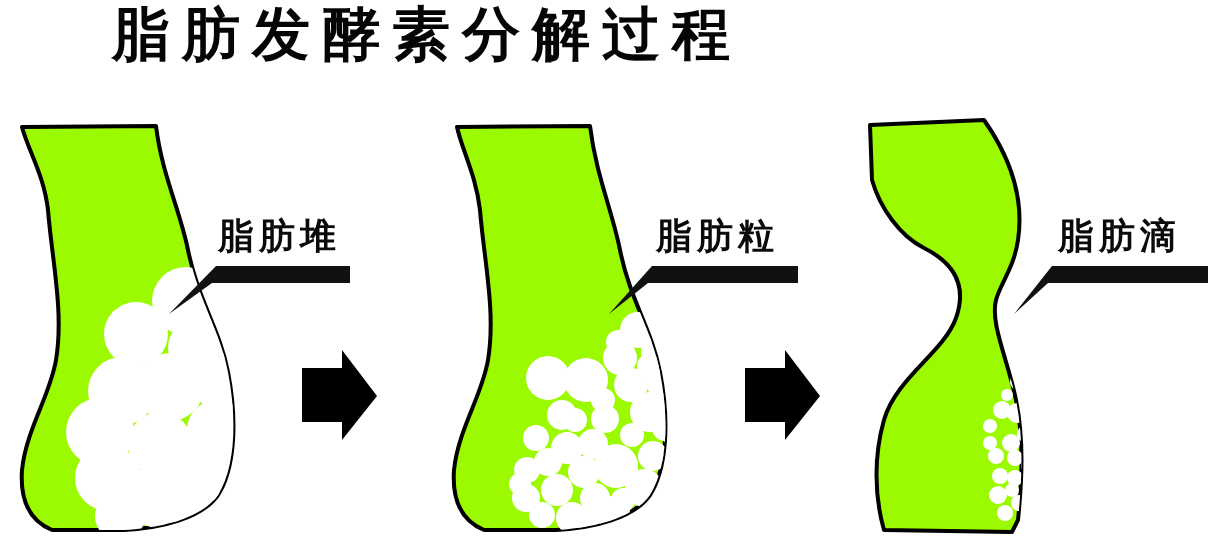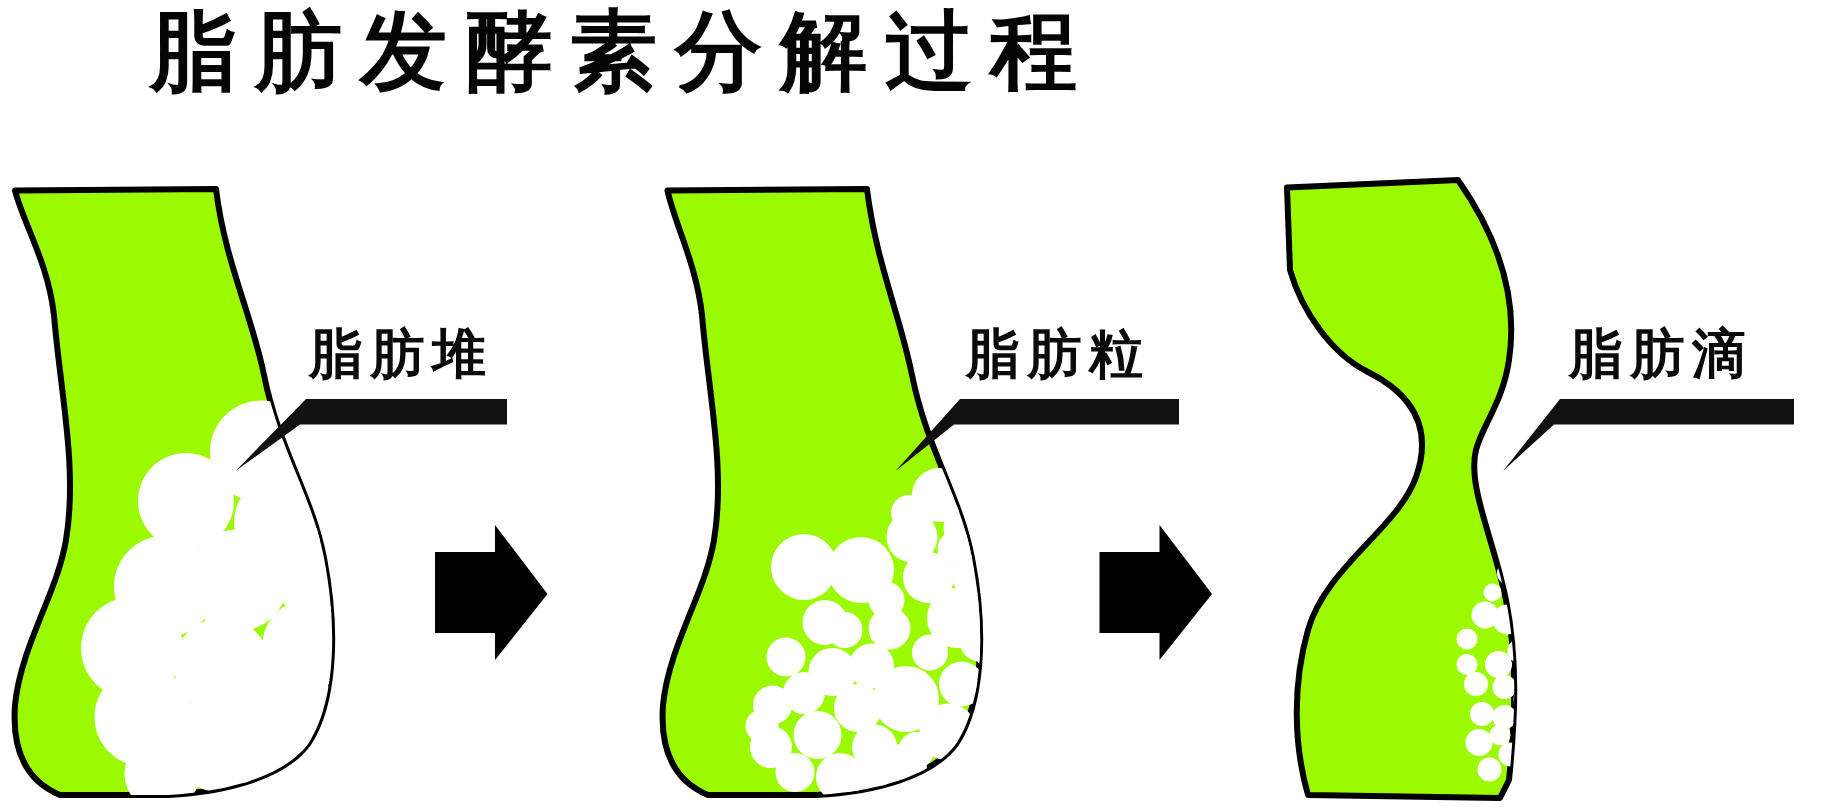--- a/index.html
+++ b/index.html
@@ -1,20 +1,20 @@
 <!DOCTYPE html>
 <html><head>
 <meta charset="utf-8">
 <style>
   html,body{margin:0;padding:0;background:#ffffff;}
   body{
     width:1225px;height:540px;position:relative;overflow:hidden;
     font-family:"DejaVu Serif","Liberation Serif",serif;
   }
-  #stage{position:absolute;left:0;top:0;width:977px;height:540px;}
+  #stage{position:absolute;left:12px;top:0;width:977px;height:540px;}
   svg#art{position:absolute;left:0;top:0;width:1225px;height:540px;display:block;}
 
   .title-text{
     font-family:"DejaVu Serif","Liberation Serif",serif;
     font-weight:700;
     font-size:58px;
     letter-spacing:12px;
     fill:#050505;
   }
   .label-text{

